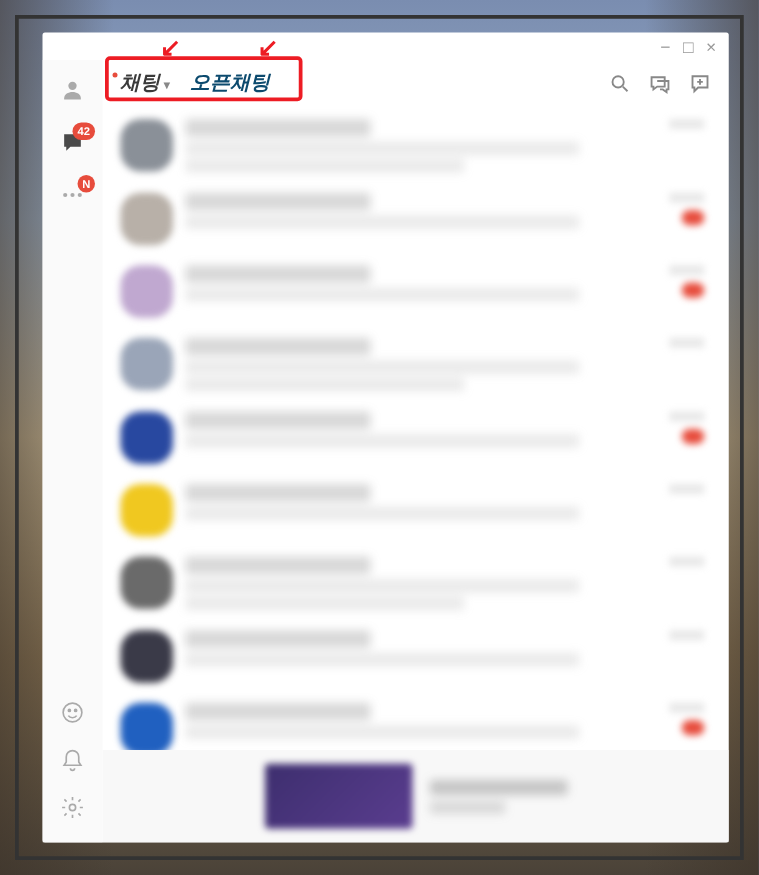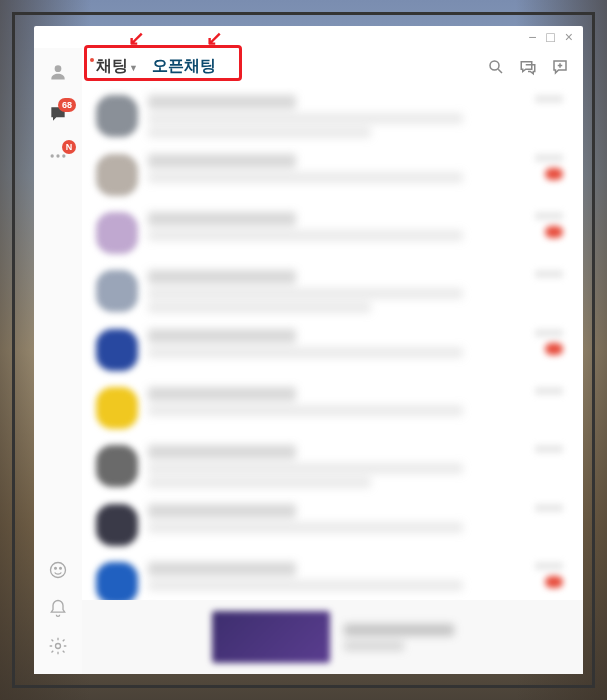--- a/index.html
+++ b/index.html
@@ -13,21 +13,21 @@
 .main { flex: 1; display: flex; overflow: hidden; }
 .sidebar { width: 48px; background: #fafafa; display: flex; flex-direction: column; align-items: center; padding-top: 12px; gap: 18px; }
 .sidebar-bottom { margin-top: auto; display: flex; flex-direction: column; gap: 14px; padding-bottom: 16px; align-items: center; }
 .nav-icon { width: 24px; height: 24px; display: flex; align-items: center; justify-content: center; color: #aaa; position: relative; cursor: pointer; }
 .nav-icon.active { color: #4a4a4a; }
 .nav-icon svg { width: 20px; height: 20px; }
 .badge { position: absolute; top: -4px; right: -6px; background: #e74c3c; color: #fff; font-size: 9px; font-weight: bold; border-radius: 8px; padding: 1px 4px; min-width: 14px; text-align: center; line-height: 12px; }
 .badge-n { padding: 1px 3px; }
 .content { flex: 1; display: flex; flex-direction: column; overflow: hidden; }
 .header { display: flex; align-items: center; padding: 8px 14px 10px; gap: 4px; }
-.tabs { display: flex; gap: 14px; align-items: flex-start; position: relative; }
+.tabs { display: flex; gap: 14px; align-items: flex-start; position: relative; font-style: italic; }
 .tab { font-size: 16px; font-weight: bold; color: #0c4a6e; cursor: pointer; position: relative; }
 .tab.active { color: #3a3a3a; }
 .dot { position: absolute; top: 2px; left: -6px; width: 4px; height: 4px; background: #e74c3c; border-radius: 50%; }
 .dropdown-caret { font-size: 9px; color: #888; margin-left: 1px; }
 .header-actions { margin-left: auto; display: flex; gap: 14px; color: #888; }
 .header-actions svg { width: 18px; height: 18px; cursor: pointer; }
 .highlight-box { position: absolute; top: 45px; left: 84px; width: 158px; height: 36px; border: 3px solid #ed1c24; border-radius: 4px; pointer-events: none; z-index: 10; }
 .arrow { position: absolute; font-size: 20px; color: #ed1c24; font-weight: bold; z-index: 11; pointer-events: none; }
 .arrow1 { top: 26px; left: 128px; }
 .arrow2 { top: 26px; left: 206px; }
@@ -65,21 +65,21 @@
       <div class="nav-icon">
         <svg viewBox="0 0 24 24" fill="currentColor">
             <circle cx="12" cy="8" r="4"></circle>
             <path d="M4 20c0-4 4-6 8-6s8 2 8 6v1H4z"></path>
           </svg>
       </div>
       <div class="nav-icon active">
         <svg viewBox="0 0 24 24" fill="currentColor">
             <path d="M4 4h16v12H10l-4 4v-4H4z"></path>
           </svg>
-        <span class="badge">68</span>
+        <span class="badge">42</span>
       </div>
       <div class="nav-icon">
         <svg viewBox="0 0 24 24" fill="currentColor">
             <circle cx="5" cy="12" r="2"></circle>
             <circle cx="12" cy="12" r="2"></circle>
             <circle cx="19" cy="12" r="2"></circle>
           </svg>
         <span class="badge badge-n">N</span>
       </div>
       <div class="sidebar-bottom">

